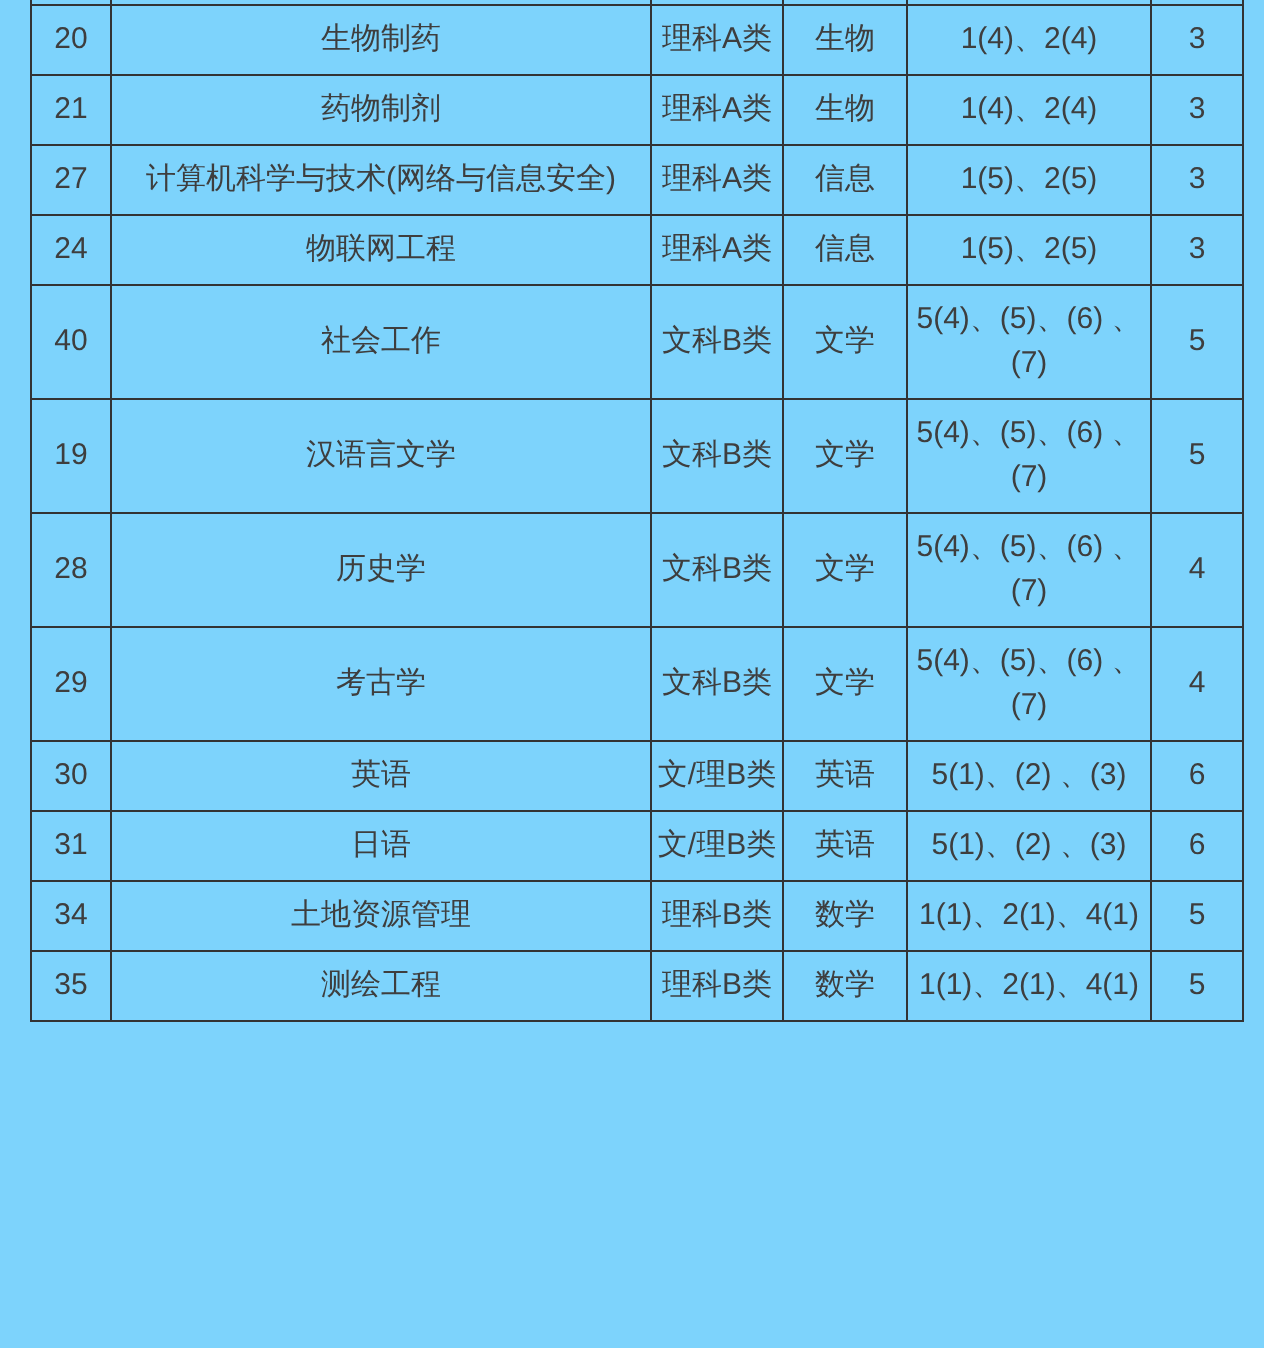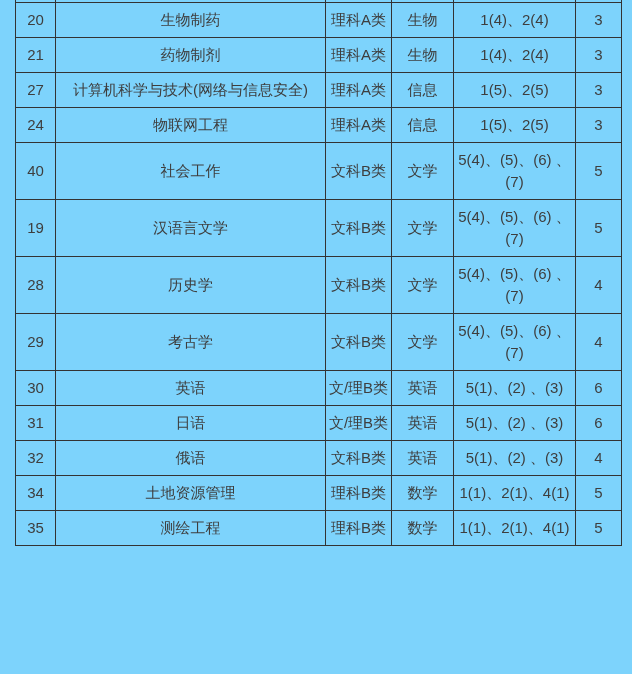--- a/index.html
+++ b/index.html
@@ -156,28 +156,20 @@
 
   <tr class="data-row">
     <td>31</td>
     <td>日语</td>
     <td>文/理B类</td>
     <td>英语</td>
     <td class="cell-refs">5(1)、(2) 、(3)</td>
     <td>6</td>
   </tr>
 
-  <tr class="data-row">
-    <td>32</td>
-    <td>俄语</td>
-    <td>文科B类</td>
-    <td>英语</td>
-    <td class="cell-refs">5(1)、(2) 、(3)</td>
-    <td>4</td>
-  </tr>
 
 
   <tr class="data-row">
     <td>34</td>
     <td>土地资源管理</td>
     <td>理科B类</td>
     <td>数学</td>
     <td class="cell-refs">1(1)、2(1)、4(1)</td>
     <td>5</td>
   </tr>

